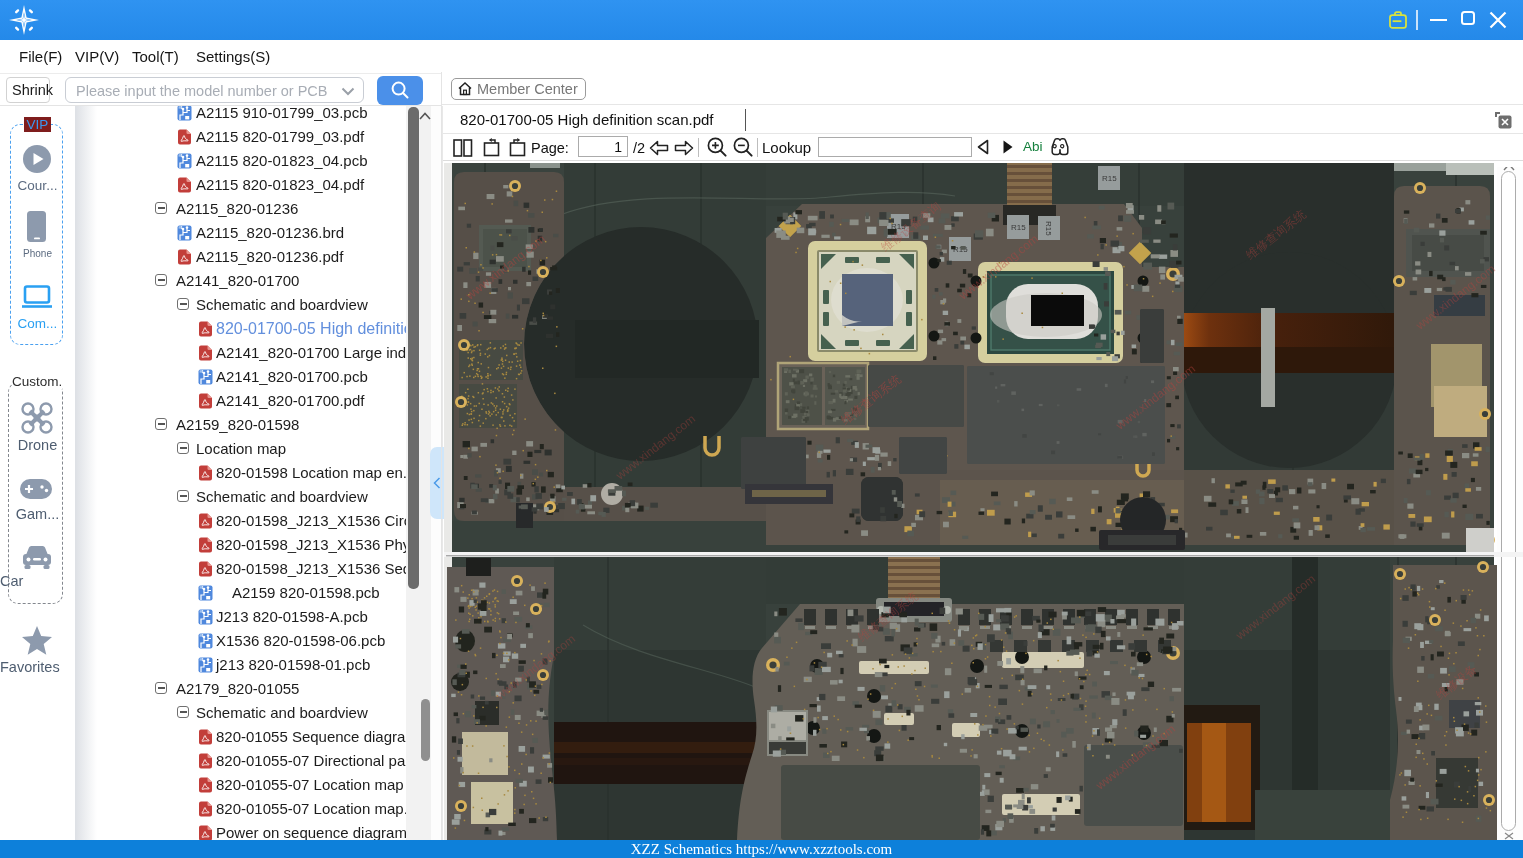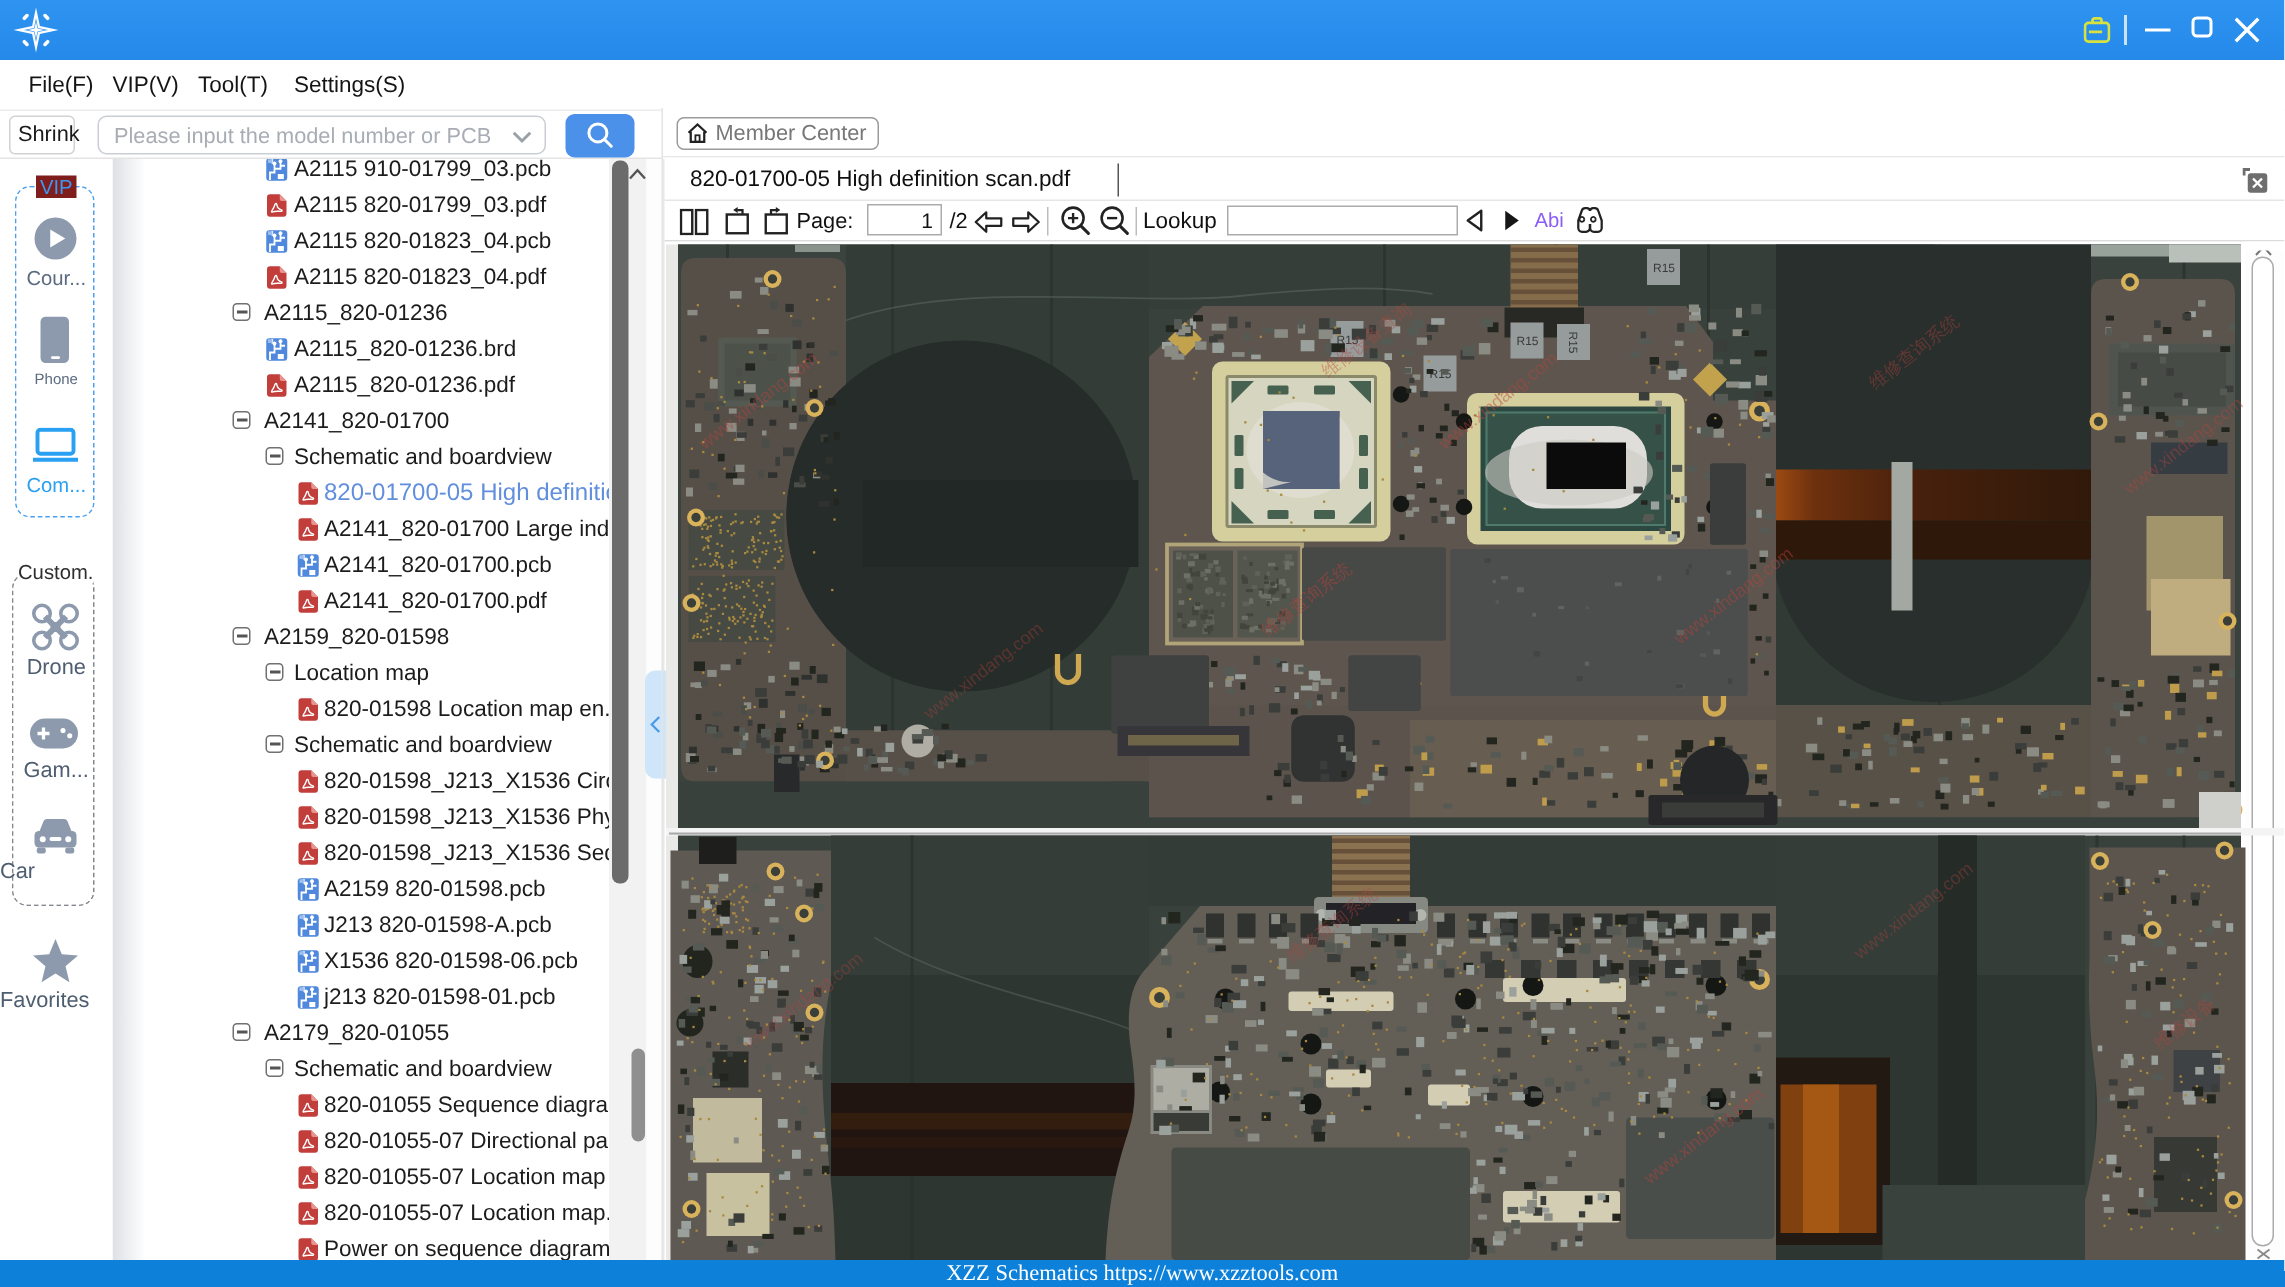--- a/index.html
+++ b/index.html
@@ -95,21 +95,21 @@
   </svg>
 <div style="position:absolute;left:757px;top:138px;width:1px;height:19px;background:#bdbdbd"></div>
 <div style="position:absolute;left:762px;top:139px;font-size:15px;color:#111">Lookup</div>
 <div style="position:absolute;left:818px;top:137px;width:154px;height:20px;border:1px solid #ababab;background:#fff"></div>
 <svg width="14" height="16" viewBox="0 0 14 16" style="position:absolute;left:976px;top:139px">
     <path d="M11.5 1.5 L2.5 8 L11.5 14.5 Z" fill="none" stroke="#222" stroke-width="1.6" stroke-linejoin="round"></path>
   </svg>
 <svg width="14" height="16" viewBox="0 0 14 16" style="position:absolute;left:1001px;top:139px">
     <path d="M2.5 1.5 L11.5 8 L2.5 14.5 Z" fill="#161616"></path>
   </svg>
-<div style="position:absolute;left:1023px;top:139px;font-size:13.5px;color:#8b5cf6;border-bottom:1.4px solid #111;padding-bottom:12px">Abi</div>
+<div style="position:absolute;left:1023px;top:139px;font-size:13.5px;color:#15803d;border-bottom:1.4px solid #111;padding-bottom:12px">Abi</div>
 <svg width="22" height="18" viewBox="0 0 22 18" style="position:absolute;left:1049px;top:138px">
     <path d="M5.5 2.5 A2.5 2.5 0 0 1 8 0.8 L9 0.8 A2.2 2.2 0 0 1 11 2.5 L11 2.5 A2.2 2.2 0 0 1 13 0.8 L14 0.8 A2.5 2.5 0 0 1 16.5 2.5 L18.8 9 L18.8 14 A2.5 2.5 0 0 1 16.3 16.5 L13.6 16.5 A2.5 2.5 0 0 1 11.1 14 L11.1 12 L10.9 12 L10.9 14 A2.5 2.5 0 0 1 8.4 16.5 L5.7 16.5 A2.5 2.5 0 0 1 3.2 14 L3.2 9 Z" fill="none" stroke="#222" stroke-width="1.5"></path>
     <path d="M7.2 8.2 A1.6 1.6 0 1 0 7.2 8.25 M14.8 8.2 A1.6 1.6 0 1 0 14.8 8.25" fill="none" stroke="#222" stroke-width="1.2"></path>
   </svg>
 <div style="position:absolute;left:0;top:106px;width:75px;height:734px;background:#fff"></div>
 <div style="position:absolute;left:10px;top:124px;width:53px;height:221px;border:1.6px dashed #4aa0ef;border-radius:10px"></div>
 <div style="position:absolute;left:24px;top:117px;width:27px;background:#7f1d1d;color:#3b97ef;font-size:13.5px;text-align:center">VIP</div>
 <svg width="30" height="30" viewBox="0 0 30 30" style="position:absolute;left:22px;top:144px">
     <circle cx="15" cy="15" r="14" fill="#8d9aad"></circle>
     <path d="M11.5 9 L21.5 15 L11.5 21 Z" fill="#fff"></path>
@@ -281,21 +281,21 @@
       </svg>
 <div style="position:absolute;left:216px;top:560px;color:#1c1c1c;font-size:15px;white-space:nowrap">820-01598_J213_X1536 Sequ</div>
 <svg width="15" height="16" viewBox="0 0 15 16" style="position:absolute;left:198px;top:585px">
         <rect x="0.5" y="0.5" width="14" height="15" rx="2" fill="#4f88dd"></rect>
         <path d="M3 15 L3 10 L6 10 L6 5 M6 7.5 L10 7.5 L10 3 M10 5.5 L13 5.5 M4.5 1 L4.5 4" stroke="#fff" stroke-width="1.2" fill="none"></path>
         <circle cx="6" cy="4" r="1.3" fill="#fff"></circle>
         <circle cx="10" cy="2.5" r="1.3" fill="#fff"></circle>
         <rect x="8.2" y="11" width="4" height="3.4" fill="#fff"></rect>
         <rect x="1.6" y="1.2" width="3" height="2.4" fill="#9dc0ee"></rect>
       </svg>
-<div style="position:absolute;left:216px;top:584px;color:#1c1c1c;font-size:15px;white-space:nowrap">A2159 820-01598.pcb</div>
+<div style="position:absolute;left:232px;top:584px;color:#1c1c1c;font-size:15px;white-space:nowrap">A2159 820-01598.pcb</div>
 <svg width="15" height="16" viewBox="0 0 15 16" style="position:absolute;left:198px;top:609px">
         <rect x="0.5" y="0.5" width="14" height="15" rx="2" fill="#4f88dd"></rect>
         <path d="M3 15 L3 10 L6 10 L6 5 M6 7.5 L10 7.5 L10 3 M10 5.5 L13 5.5 M4.5 1 L4.5 4" stroke="#fff" stroke-width="1.2" fill="none"></path>
         <circle cx="6" cy="4" r="1.3" fill="#fff"></circle>
         <circle cx="10" cy="2.5" r="1.3" fill="#fff"></circle>
         <rect x="8.2" y="11" width="4" height="3.4" fill="#fff"></rect>
         <rect x="1.6" y="1.2" width="3" height="2.4" fill="#9dc0ee"></rect>
       </svg>
 <div style="position:absolute;left:216px;top:608px;color:#1c1c1c;font-size:15px;white-space:nowrap">J213 820-01598-A.pcb</div>
 <svg width="15" height="16" viewBox="0 0 15 16" style="position:absolute;left:198px;top:633px">

